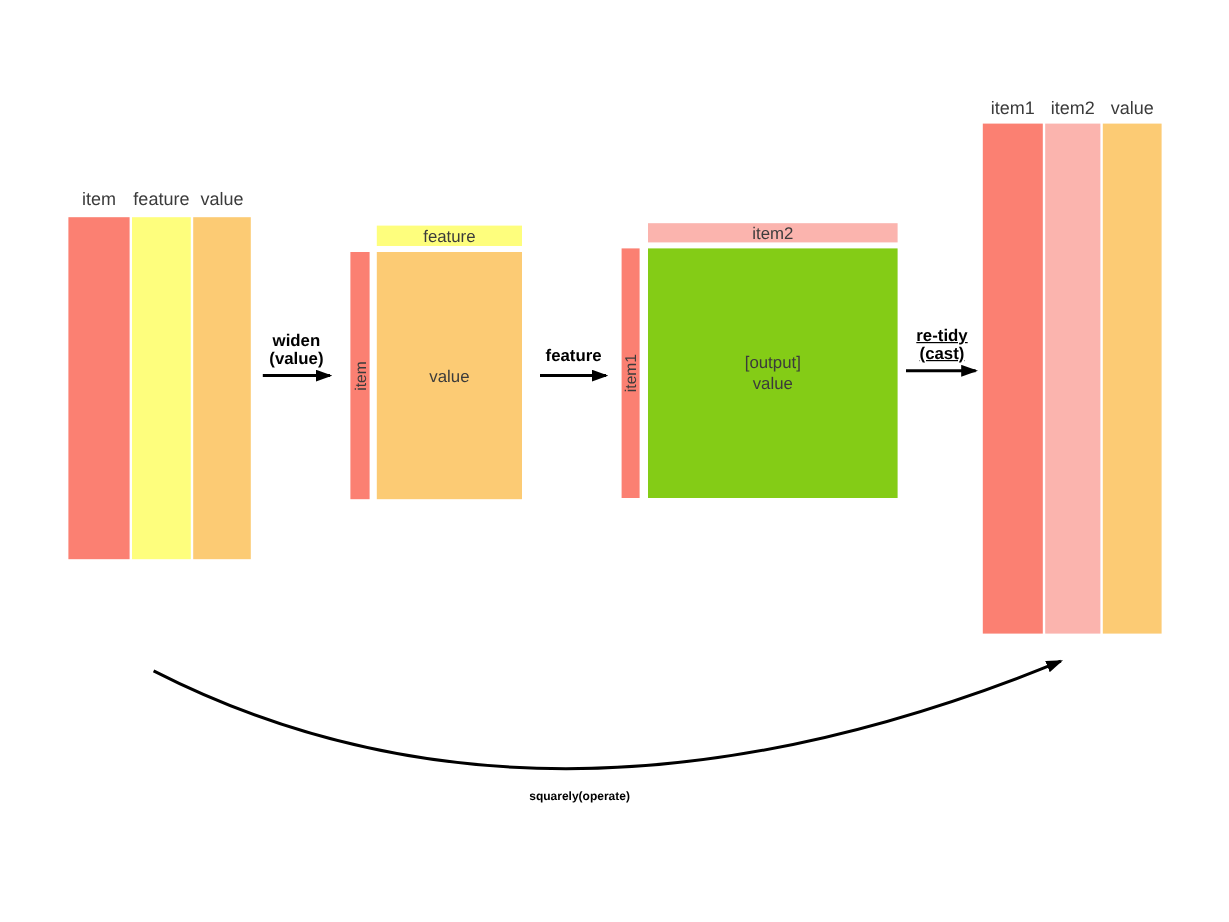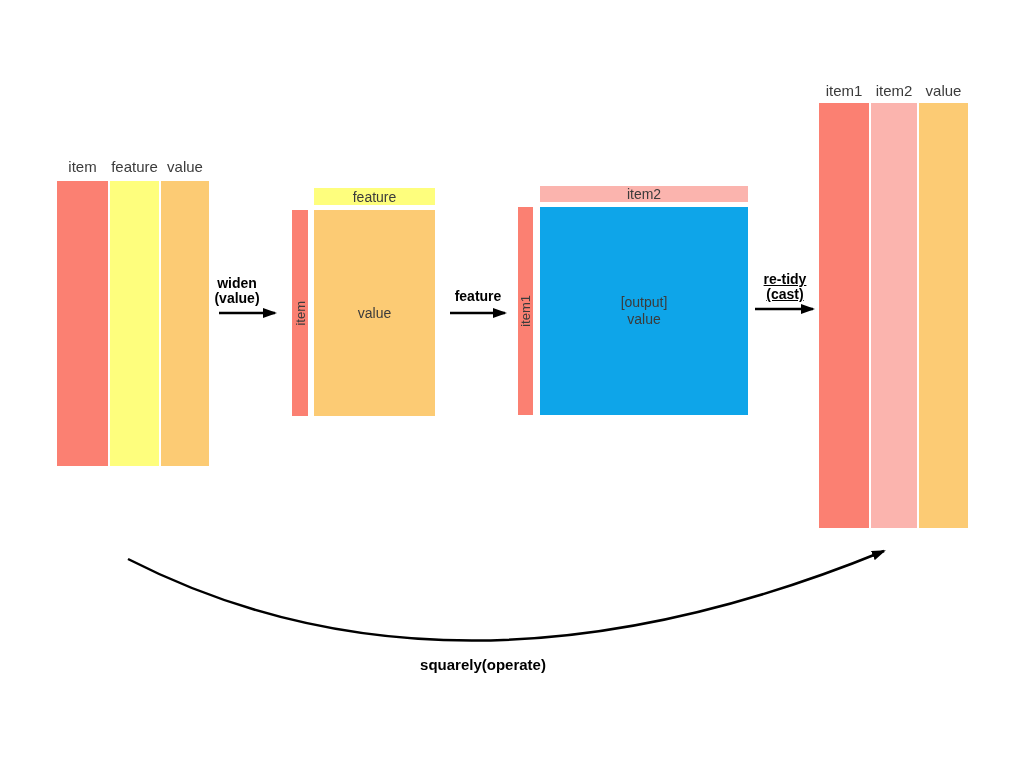--- a/index.html
+++ b/index.html
@@ -56,21 +56,21 @@
       <div class="h" style="width:49px;">feature</div>
       <div class="h" style="width:48px;">value</div>
     </div>
     <div class="tbl-cols">
       <div style="width: 51px; height: 285px; background: rgb(251, 128, 114);"></div>
       <div style="width: 49px; height: 285px; background: rgb(254, 254, 125);"></div>
       <div style="width: 48px; height: 285px; background: rgb(252, 203, 116);"></div>
     </div>
   </div>
 
-  <div class="arrow-label abs" style="left:189px; top:276px; width:96px;">
+  <div class="arrow-label abs" style="left:199px; top:276px; width:96px;">
     <div>widen</div>
     <div>(value)</div>
   </div>
 
   <div class="abs" style="left:292px; top:188px; width:143px; height:228px;">
     <div class="hbar abs" style="left: 22px; top: 0px; width: 121px; height: 17px; background: rgb(254, 254, 125);">
       <span>feature</span>
     </div>
     <div class="vbar abs" style="left: 0px; top: 22px; width: 16px; height: 206px; background: rgb(251, 128, 114);">
       <span class="vtext">item</span>
@@ -84,21 +84,21 @@
     <div>feature</div>
   </div>
 
   <div class="abs" style="left:518px; top:186px; width:230px; height:229px;">
     <div class="hbar abs" style="left: 22px; top: 0px; width: 208px; height: 16px; background: rgb(251, 180, 174);">
       <span>item2</span>
     </div>
     <div class="vbar abs" style="left: 0px; top: 21px; width: 15px; height: 208px; background: rgb(251, 128, 114);">
       <span class="vtext">item1</span>
     </div>
-    <div class="mbody abs" style="left: 22px; top: 21px; width: 208px; height: 208px; background: #0ea5e9;">
+    <div class="mbody abs" style="left: 22px; top: 21px; width: 208px; height: 208px; background: #84cc16;">
       <span>[output]</span>
       <span>value</span>
     </div>
   </div>
 
   <div class="arrow-label abs" style="left:737px; top:272px; width:96px;text-decoration:underline;">
     <div>re-tidy</div>
     <div>(cast)</div>
   </div>
 
@@ -108,15 +108,15 @@
       <div class="h" style="width:46px;">item2</div>
       <div class="h" style="width:49px;">value</div>
     </div>
     <div class="tbl-cols" style="margin-top:2px;">
       <div style="width: 50px; height: 425px; background: rgb(251, 128, 114);"></div>
       <div style="width: 46px; height: 425px; background: rgb(251, 180, 174);"></div>
       <div style="width: 49px; height: 425px; background: rgb(252, 203, 116);"></div>
     </div>
   </div>
 
-  <div class="arrow-label abs" style="left:358px; top:657px; width:250px; font-size:15px;">squarely(operate)</div>
+  <div class="arrow-label abs" style="left:358px; top:657px; width:250px; font-size:10px;">squarely(operate)</div>
 
 </div>
 
 </body></html>

